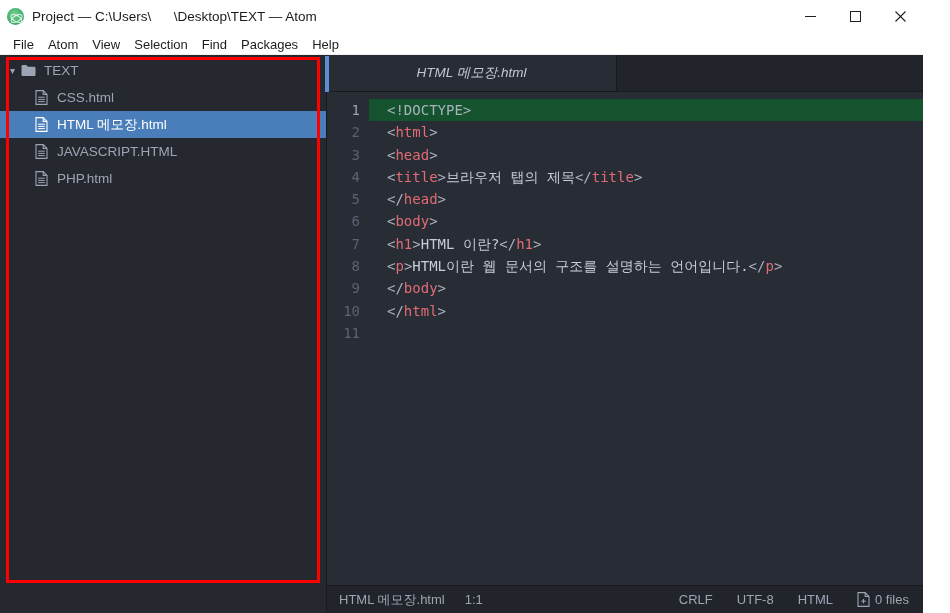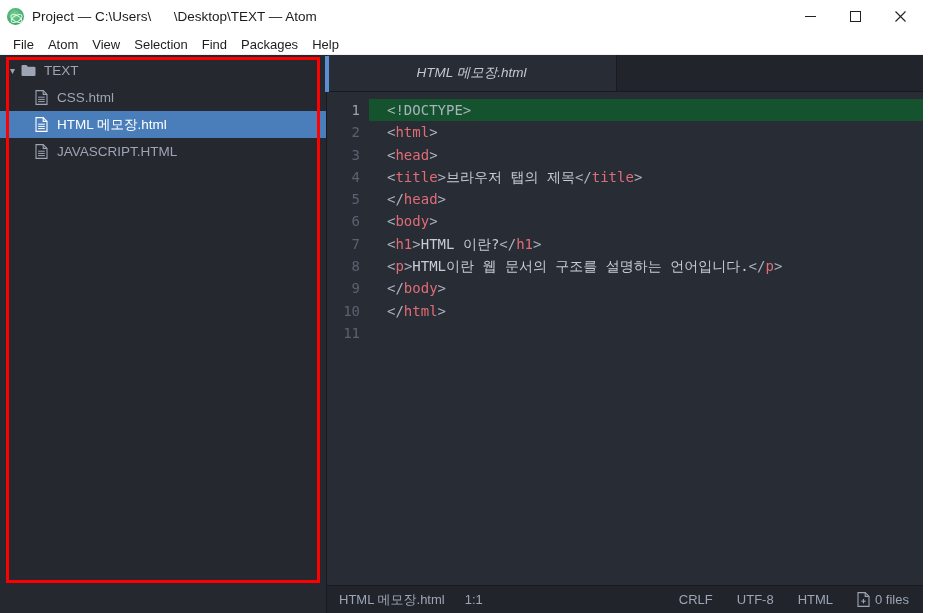--- a/index.html
+++ b/index.html
@@ -351,20 +351,32 @@
               <path d="M1 0.6 H8.2 L12 4.4 V14.4 H1 Z" fill="none" stroke="#9da5b4" stroke-width="1.1"></path>
               <path d="M8.2 0.6 V4.4 H12" fill="none" stroke="#9da5b4" stroke-width="1.1"></path>
               <line x1="3.1" y1="7.2" x2="9.8" y2="7.2" stroke="#9da5b4" stroke-width="1"></line>
               <line x1="3.1" y1="9.4" x2="9.8" y2="9.4" stroke="#9da5b4" stroke-width="1"></line>
               <line x1="3.1" y1="11.6" x2="9.8" y2="11.6" stroke="#9da5b4" stroke-width="1"></line>
             </svg>
           </span>
           <span class="tree-label">JAVASCRIPT.HTML</span>
         </div>
 
+        <div class="tree-row file">
+          <span class="ic">
+            <svg width="13" height="15" viewBox="0 0 13 15" aria-hidden="true">
+              <path d="M1 0.6 H8.2 L12 4.4 V14.4 H1 Z" fill="none" stroke="#9da5b4" stroke-width="1.1"></path>
+              <path d="M8.2 0.6 V4.4 H12" fill="none" stroke="#9da5b4" stroke-width="1.1"></path>
+              <line x1="3.1" y1="7.2" x2="9.8" y2="7.2" stroke="#9da5b4" stroke-width="1"></line>
+              <line x1="3.1" y1="9.4" x2="9.8" y2="9.4" stroke="#9da5b4" stroke-width="1"></line>
+              <line x1="3.1" y1="11.6" x2="9.8" y2="11.6" stroke="#9da5b4" stroke-width="1"></line>
+            </svg>
+          </span>
+          <span class="tree-label">PHP.html</span>
+        </div>
 
 
       </div>
 
       <div class="red-box"></div>
     </div>
 
     <div class="blue-strip"></div>
 
     <div class="editor-pane">

